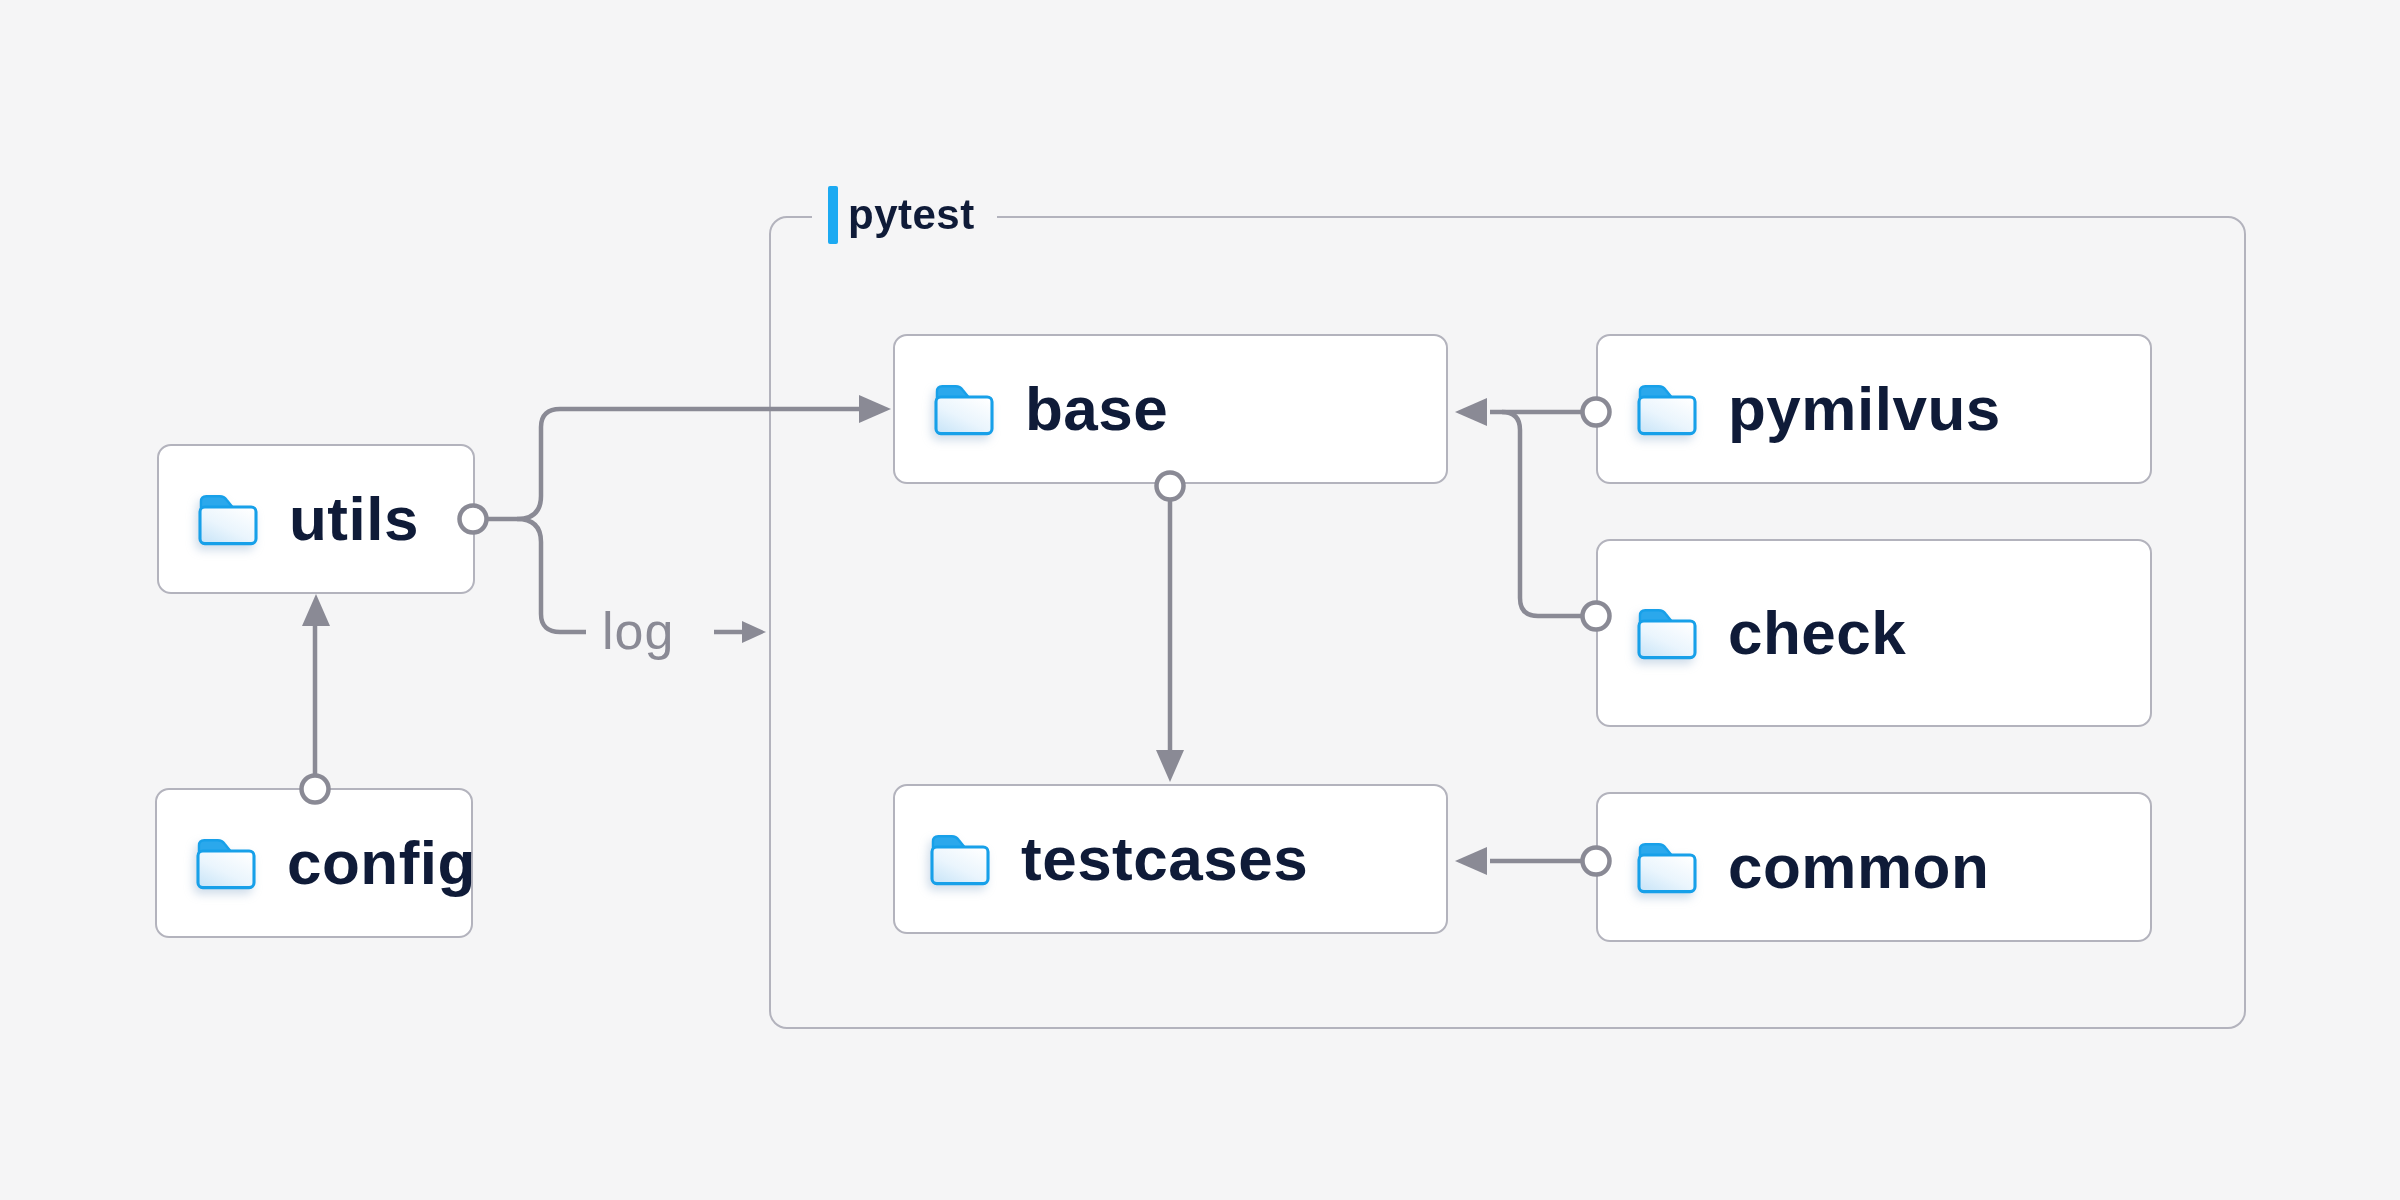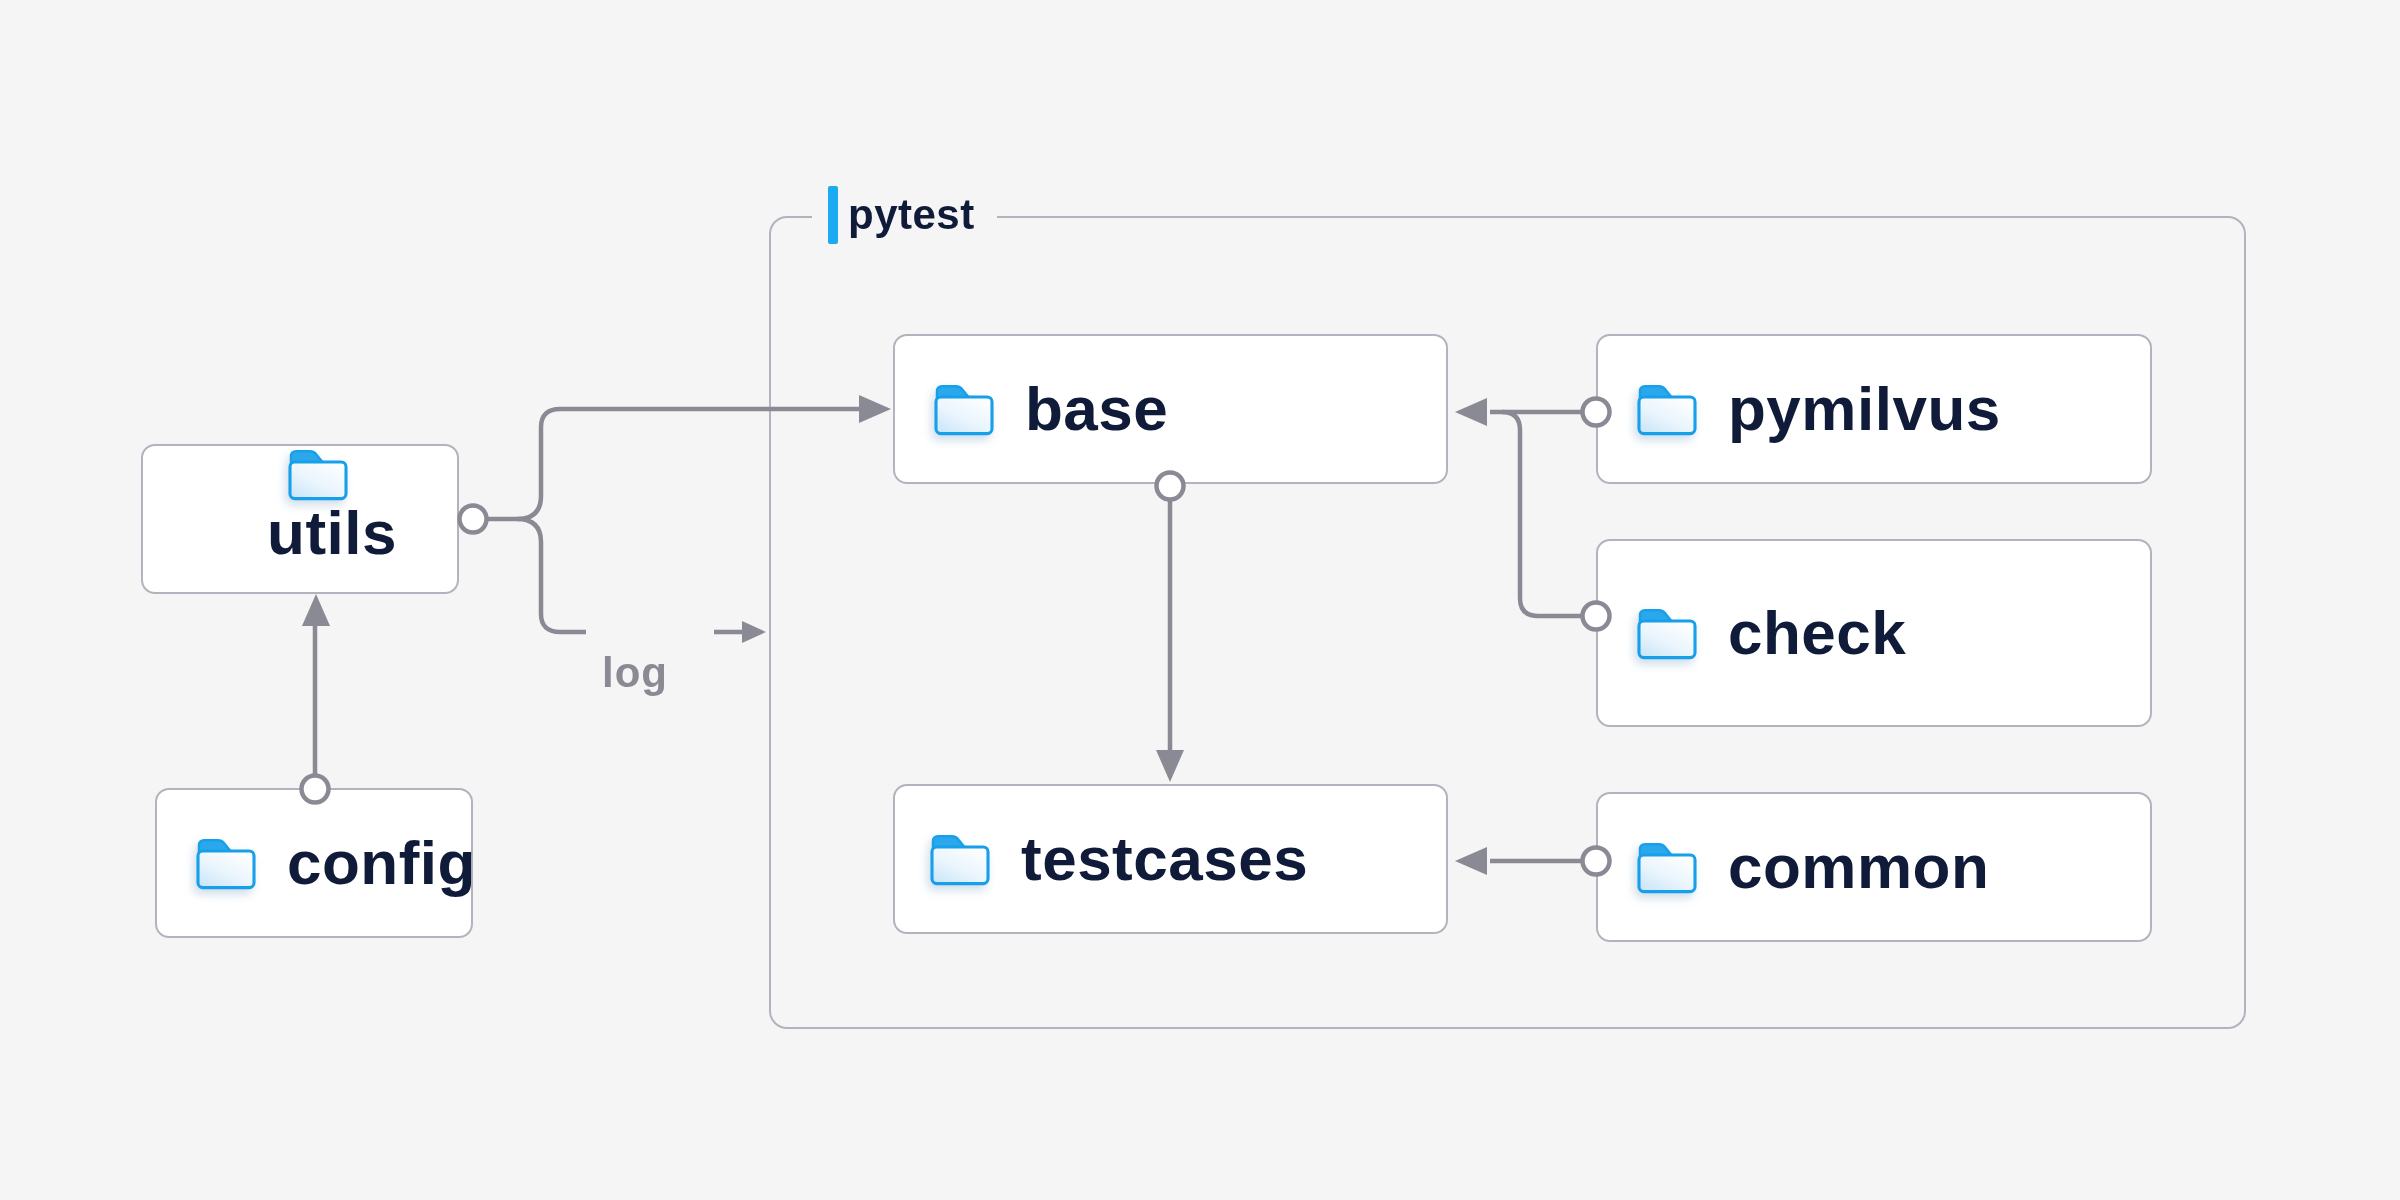--- a/index.html
+++ b/index.html
@@ -30,37 +30,37 @@
 
   
   .node{
     position:absolute;display:flex;align-items:center;
     background:#ffffff;border:2.5px solid var(--node-border);border-radius:14px;
     padding-left:36px;z-index:2;
   }
   .node .label{font-size:62px;font-weight:600;color:var(--navy);margin-left:28px;line-height:1;letter-spacing:.5px;}
   .folder{width:66px;height:56px;flex:none;filter:drop-shadow(-3px 5px 5px rgba(110,150,190,.32));}
 
-  #node-utils    {left:141px; top:444px; width:318px; height:150px;flex-direction:column;}
+  #node-utils    {left:157px; top:444px; width:318px; height:150px;}
   #node-config   {left:155px; top:788px; width:318px; height:150px;}
   #node-base     {left:893px; top:334px; width:555px; height:150px;text-align:center;}
   #node-pymilvus {left:1596px;top:334px; width:556px; height:150px;text-align:center;}
   #node-check    {left:1596px;top:539px; width:556px; height:188px;}
   #node-testcases{left:893px; top:784px; width:555px; height:150px;padding-left:32px;}
   #node-common   {left:1596px;top:784px; width:556px; height:150px;margin-top:8px;}
 
   
   .wires{position:absolute;left:0;top:0;width:2400px;height:1200px;z-index:3;pointer-events:none;}
   .wire{stroke:var(--wire);stroke-width:4.5;fill:none;}
   .wire-dot{fill:#ffffff;stroke:var(--wire);stroke-width:4.5;}
   .wire-head{fill:var(--wire);stroke:none;}
 
   .edge-label{
     position:absolute;left:602px;top:632px;transform:translateY(-52%);
-    font-size:42px;font-weight:700;color:var(--wire);z-index:4;letter-spacing:1px;line-height:1;margin-top:42px;
+    font-size:52px;font-weight:400;color:var(--wire);z-index:4;letter-spacing:1px;line-height:1;
   }
 </style>
 </head>
 <body>
 
 <svg width="0" height="0" style="position:absolute" aria-hidden="true">
   <defs>
     <linearGradient id="fg" x1="0.85" y1="0" x2="0.1" y2="1">
       <stop offset="0" stop-color="#ffffff"></stop>
       <stop offset="0.55" stop-color="#eaf5fd"></stop>

